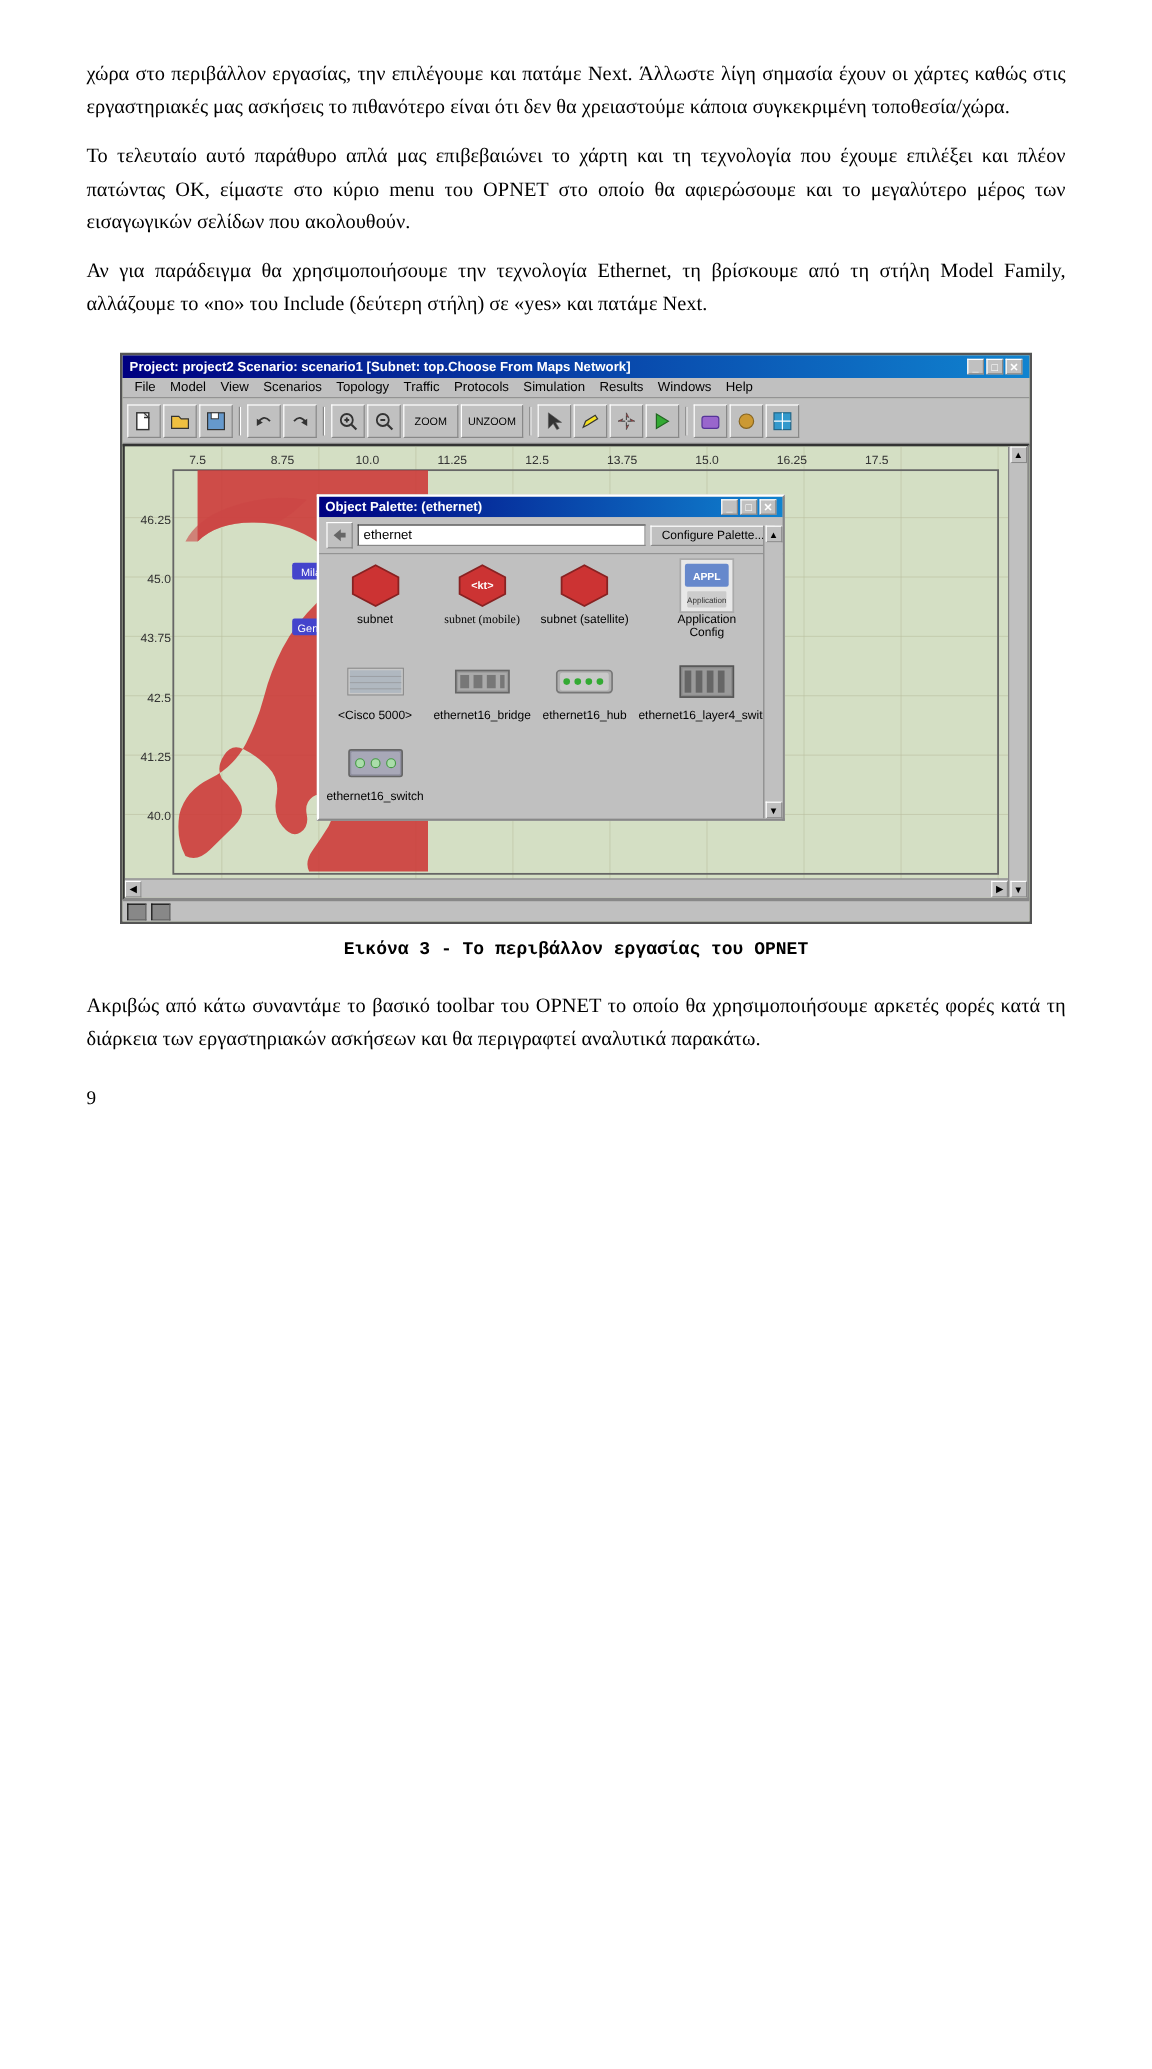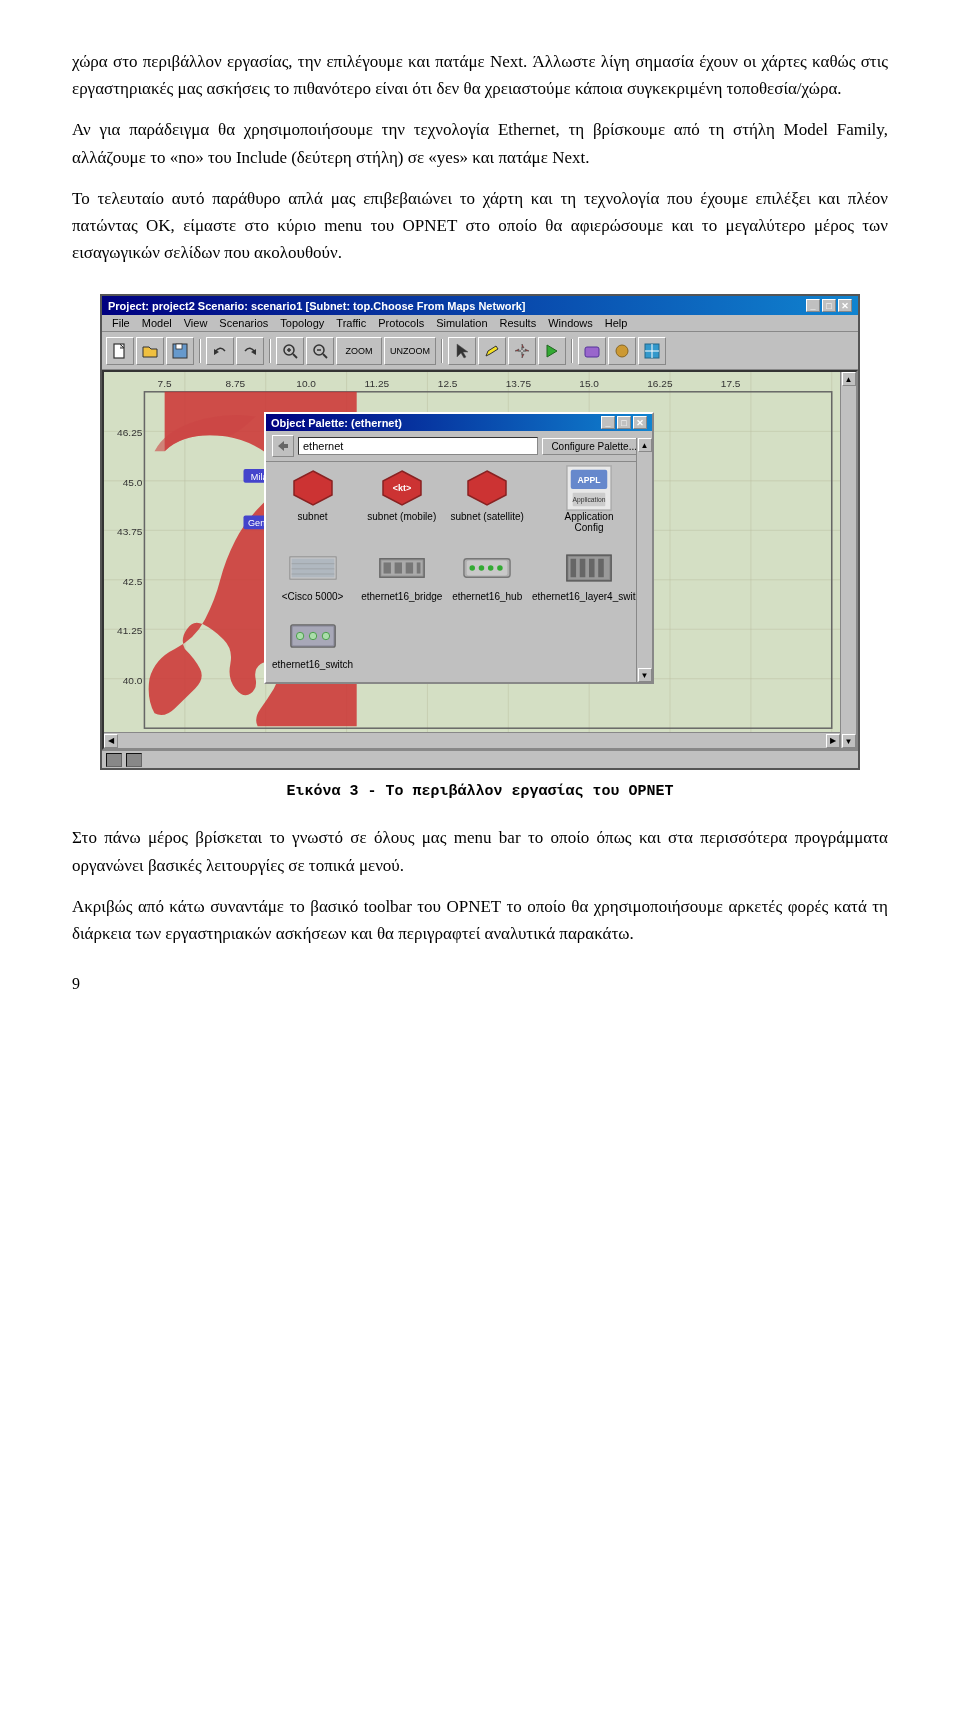--- a/index.html
+++ b/index.html
@@ -270,22 +270,22 @@
       font-size: 8px;
     }
   </style>
 </head>
 <body>
 
 <div class="page">
 
   <div class="text-block">
     <p>χώρα στο περιβάλλον εργασίας, την επιλέγουμε και πατάμε Next. Άλλωστε λίγη σημασία έχουν οι χάρτες καθώς στις εργαστηριακές μας ασκήσεις το πιθανότερο είναι ότι δεν θα χρειαστούμε κάποια συγκεκριμένη τοποθεσία/χώρα.</p>
+    <p>Το τελευταίο αυτό παράθυρο απλά μας επιβεβαιώνει το χάρτη και τη τεχνολογία που έχουμε επιλέξει και πλέον πατώντας OK, είμαστε στο κύριο menu του OPNET στο οποίο θα αφιερώσουμε και το μεγαλύτερο μέρος των εισαγωγικών σελίδων που ακολουθούν.</p>
     <p>Αν για παράδειγμα θα χρησιμοποιήσουμε την τεχνολογία Ethernet, τη βρίσκουμε από τη στήλη Model Family, αλλάζουμε το «no» του Include (δεύτερη στήλη) σε «yes» και πατάμε Next.</p>
-    <p>Το τελευταίο αυτό παράθυρο απλά μας επιβεβαιώνει το χάρτη και τη τεχνολογία που έχουμε επιλέξει και πλέον πατώντας OK, είμαστε στο κύριο menu του OPNET στο οποίο θα αφιερώσουμε και το μεγαλύτερο μέρος των εισαγωγικών σελίδων που ακολουθούν.</p>
   </div>
 
   <div class="figure-container">
     <div class="figure-img">
       
       <div class="win-titlebar">
         <span>Project: project2  Scenario: scenario1  [Subnet: top.Choose From Maps Network]</span>
         <div class="win-controls">
           <div class="win-ctrl">_</div>
           <div class="win-ctrl">□</div>
@@ -482,21 +482,21 @@
               <span style="font-family:Arial;font-size:10px;">subnet</span>
             </div>
 
             <div class="palette-item">
               <div class="palette-icon">
                 <svg width="46" height="38" viewBox="0 0 46 38">
                   <polygon points="23,2 42,12 42,26 23,36 4,26 4,12" fill="#cc3333" stroke="#882222" stroke-width="1.5"></polygon>
                   <text x="23" y="22" font-size="9" fill="#fff" text-anchor="middle" font-family="Arial" font-weight="bold">&lt;kt&gt;</text>
                 </svg>
               </div>
-              <span style="font-family:Liberation Sans, sans-serif;font-size:10px;">subnet (mobile)</span>
+              <span style="font-family:Liberation Serif, serif;font-size:10px;">subnet (mobile)</span>
             </div>
 
             <div class="palette-item">
               <div class="palette-icon">
                 <svg width="46" height="38" viewBox="0 0 46 38">
                   <polygon points="23,2 42,12 42,26 23,36 4,26 4,12" fill="#cc3333" stroke="#882222" stroke-width="1.5"></polygon>
                 </svg>
               </div>
               <span style="font-family:Arial;font-size:10px;">subnet (satellite)</span>
             </div>
@@ -613,18 +613,17 @@
               <rect width="12" height="10" fill="#888"></rect>
             </svg>
         </div>
         <span style="font-size:10px;font-family:Arial;"></span>
       </div>
     </div>
     <div class="caption">Εικόνα 3 - Το περιβάλλον εργασίας του OPNET</div>
   </div>
 
   <div class="text-block">
-    <p>Στο πάνω μέρος βρίσκεται το γνωστό σε όλους μας menu bar το οποίο όπως και στα περισσότερα προγράμματα οργανώνει βασικές λειτουργίες σε τοπικά μενού.</p>
     <p>Ακριβώς από κάτω συναντάμε το βασικό toolbar του OPNET το οποίο θα χρησιμοποιήσουμε αρκετές φορές κατά τη διάρκεια των εργαστηριακών ασκήσεων και θα περιγραφτεί αναλυτικά παρακάτω.</p>
   </div>
 
   <div class="page-number">9</div>
 </div>
 
 </body></html>

